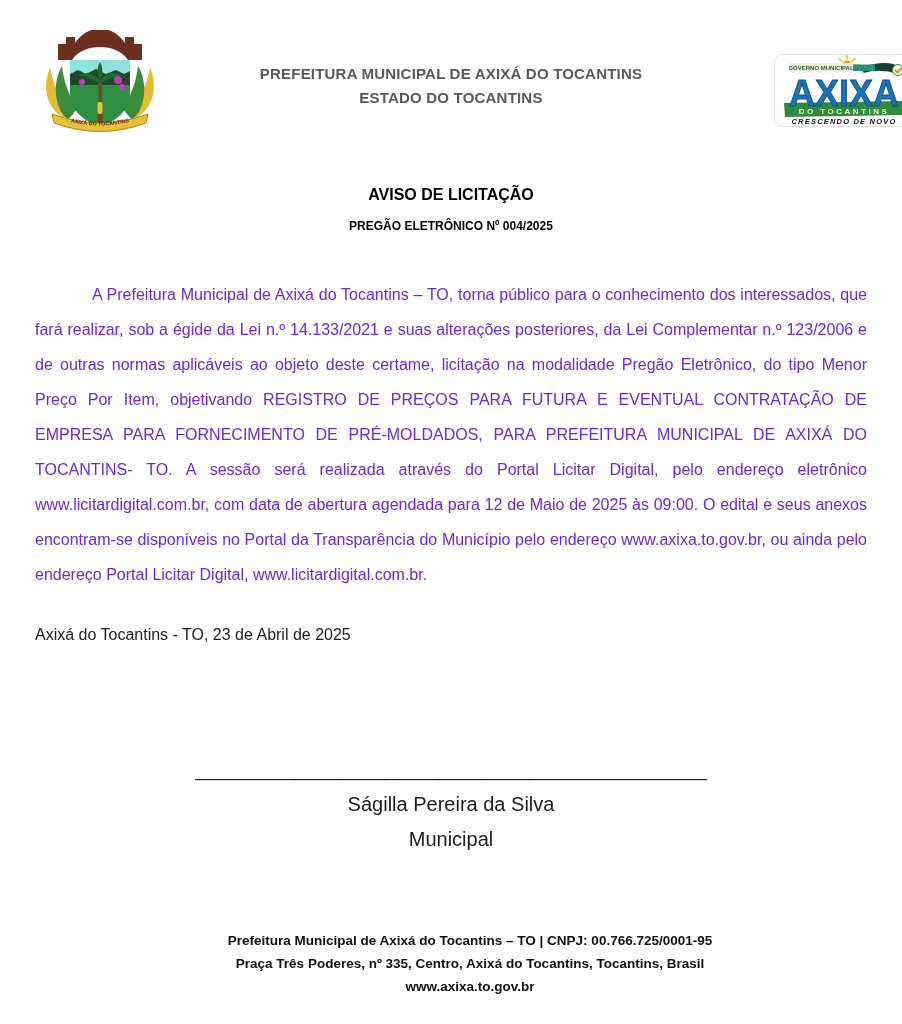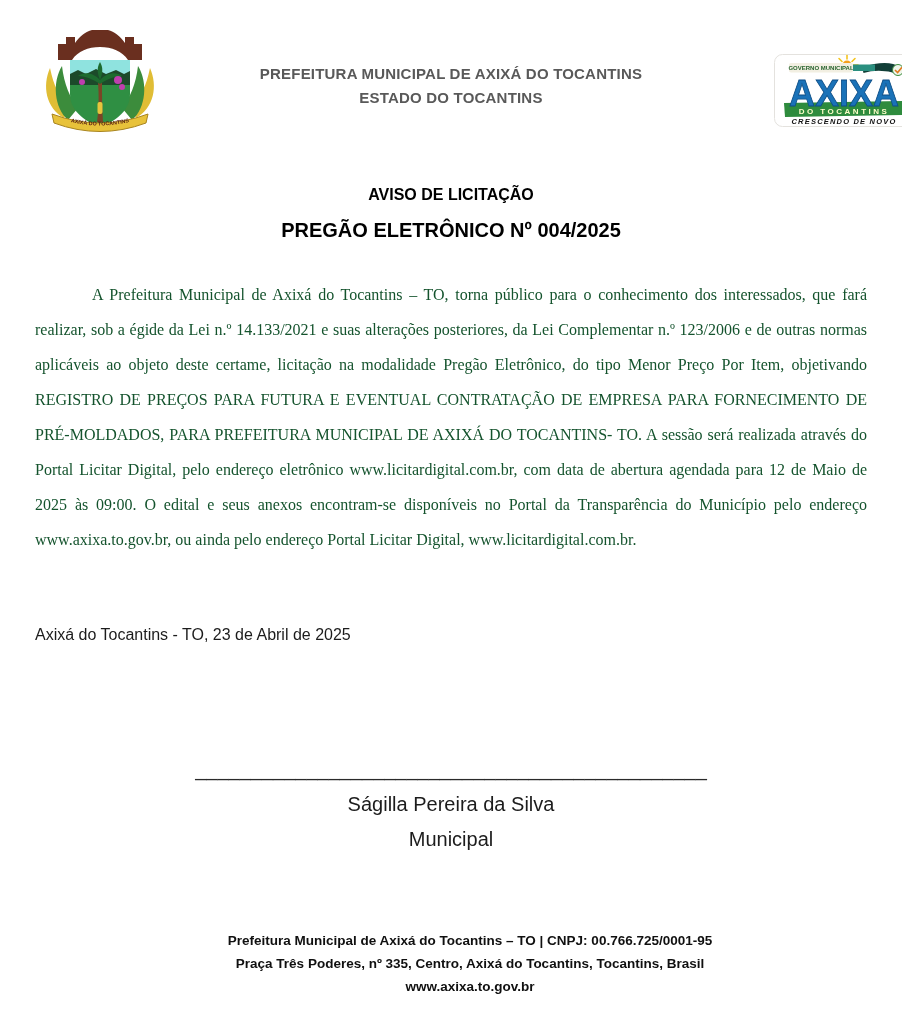--- a/index.html
+++ b/index.html
@@ -14,25 +14,25 @@
   }
   .left-logo   { position:absolute; left:42px; top:30px; }
   .right-logo  { position:absolute; left:731px; top:54px;margin-left:43px; }
   .header-text {
     position:absolute; left:0; right:0; top:62px;
     text-align:center; color:#595959; font-weight:bold;
     font-size:15px; line-height:24px; letter-spacing:.2px;
   }
   .title-block { position:absolute; left:0; right:0; top:186px; text-align:center; color:#000; font-weight:bold; }
   .title-1 { font-size:16px; margin-bottom:15px; }
-  .title-2 { font-size:20px; }
+  .title-2 { font-size:12px; }
   .body-par {
     position:absolute; left:35px; top:277px; width:832px;
-    font-size:16px; line-height:35px; color:#14532d;
-    text-align:justify; text-indent:57px;font-family:Liberation Serif, serif;
+    font-size:16px; line-height:35px; color:#6d28d9;
+    text-align:justify; text-indent:57px;
   }
   .date-line {
     position:absolute; left:35px; top:626px; width:832px;
     font-size:16px; color:#1c1c1c;
   }
   .signature {
     position:absolute; left:0; right:0; top:752px;
     text-align:center; font-size:20px; color:#1c1c1c; line-height:35px;
   }
   .sig-rule { letter-spacing:0; color:#2a2a2a; }

